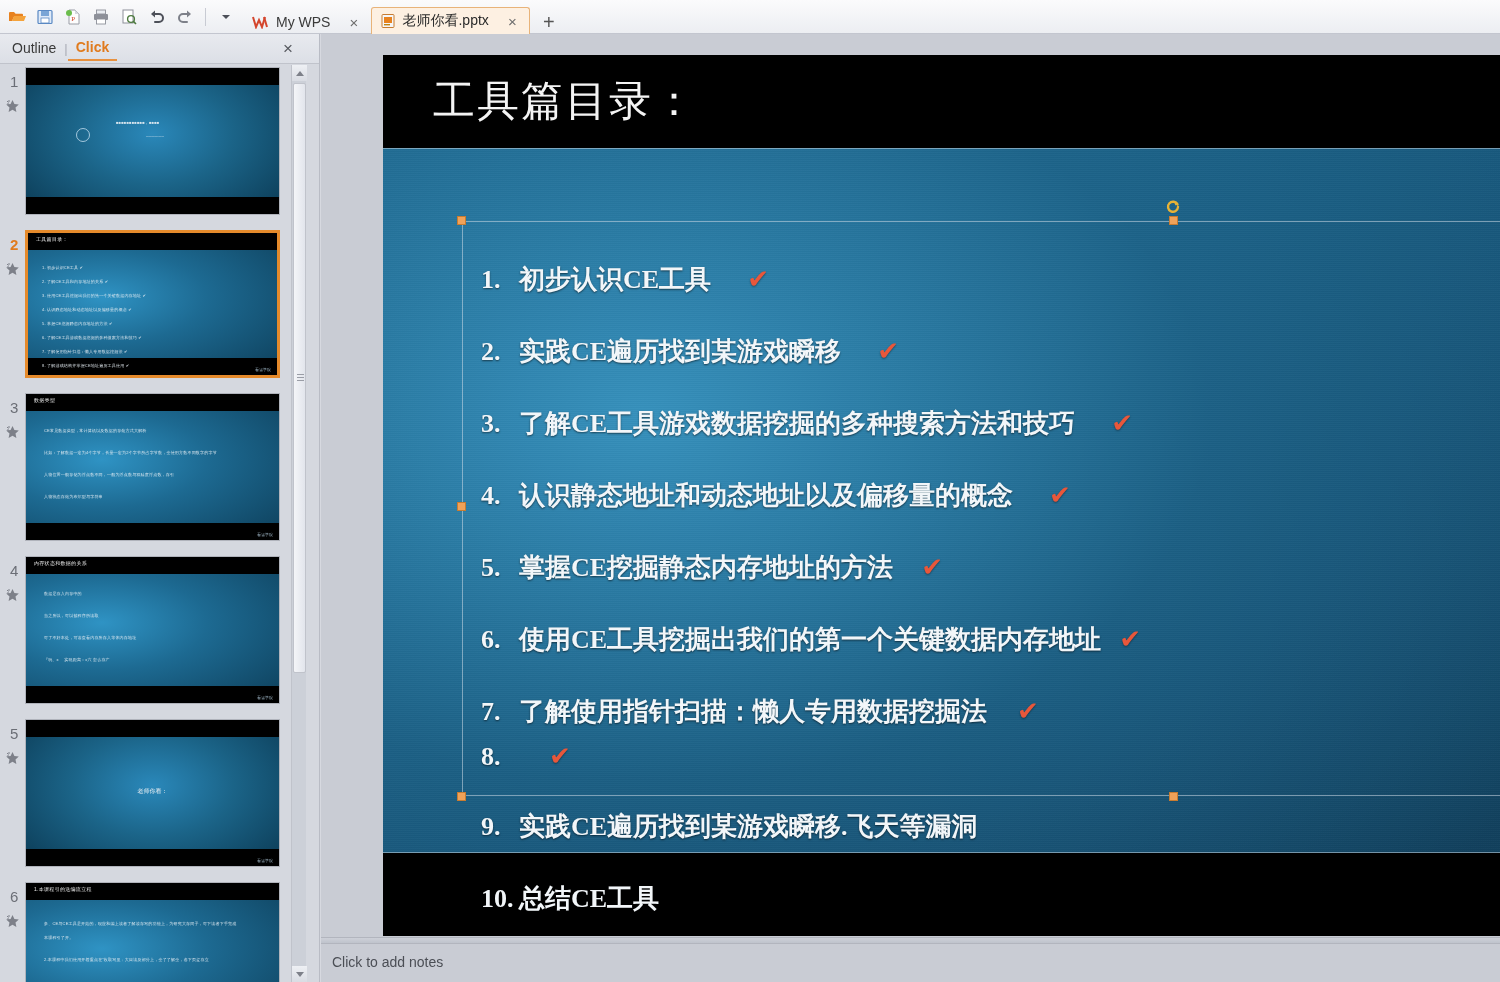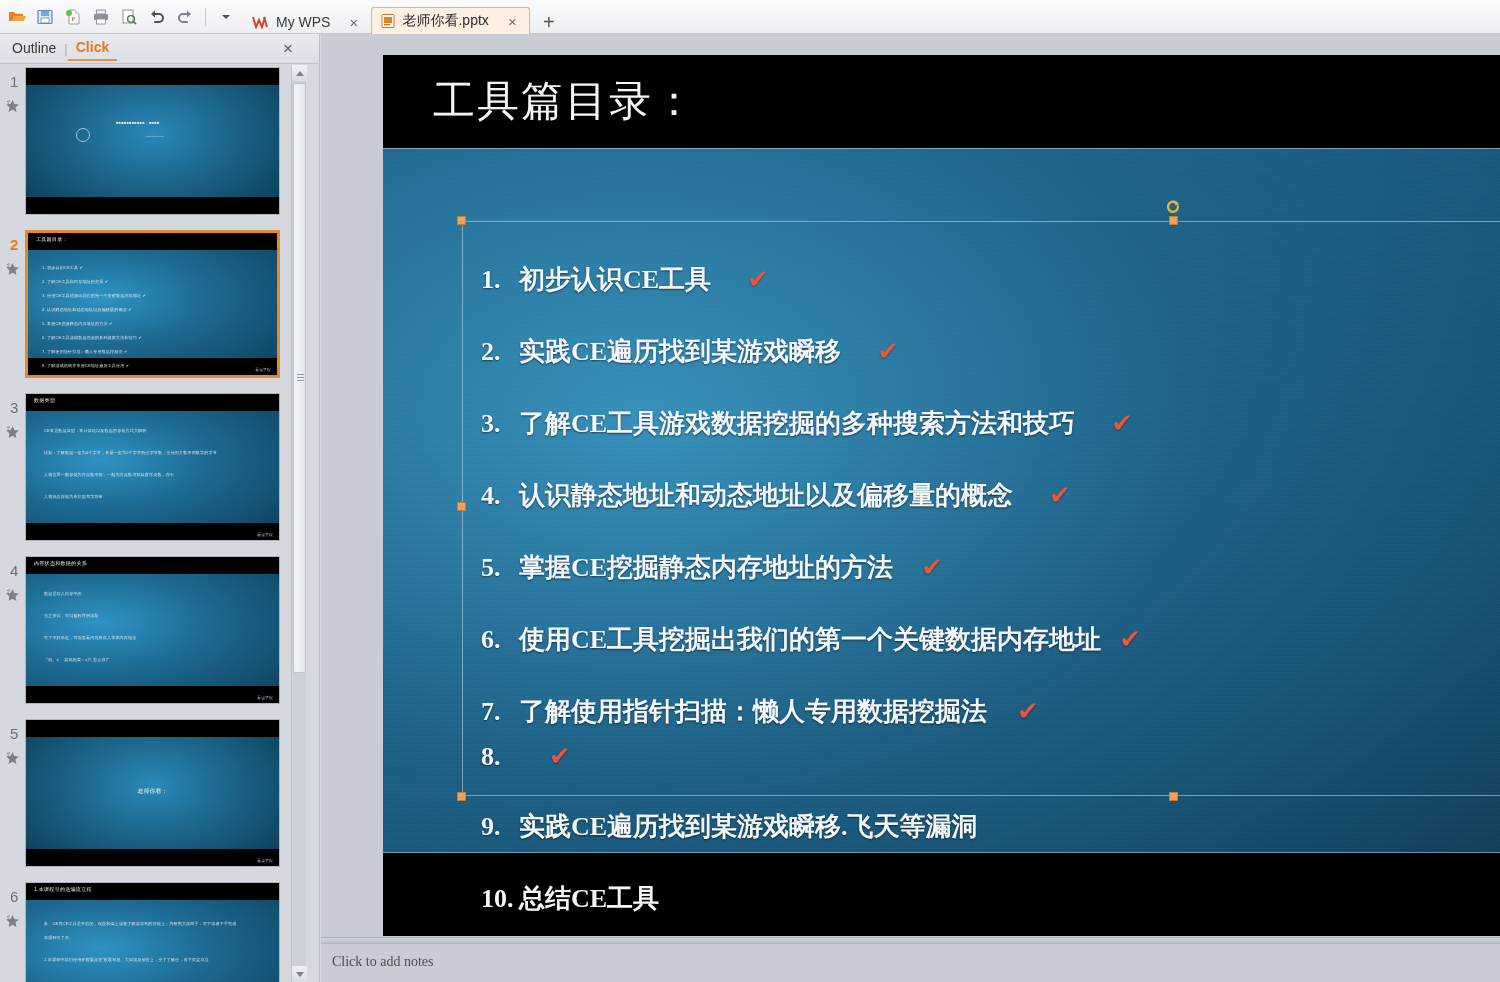--- a/index.html
+++ b/index.html
@@ -207,21 +207,21 @@
 
   
   .notesep {
     position: absolute; left: 0; bottom: 38px; width: 1179px; height: 7px;
     background: linear-gradient(#cdd0d8, #bfc3cc);
     border-top: 1px solid #b2b5be; border-bottom: 1px solid #b2b5be;
   }
   .notes {
     position: absolute; left: 0; bottom: 0; width: 1179px; height: 38px;
     background: #c9ccd4; padding: 10px 0 0 11px;
-    font-size: 14px; color: #4b4e55; cursor: text; font-family: Liberation Serif, serif;
+    font-size: 14px; color: #4b4e55; cursor: text;
   }
 
   svg { display: block; }
 </style>
 </head>
 <body>
 
 <div class="topbar">
   <div class="qat">
     <div class="qbtn">

